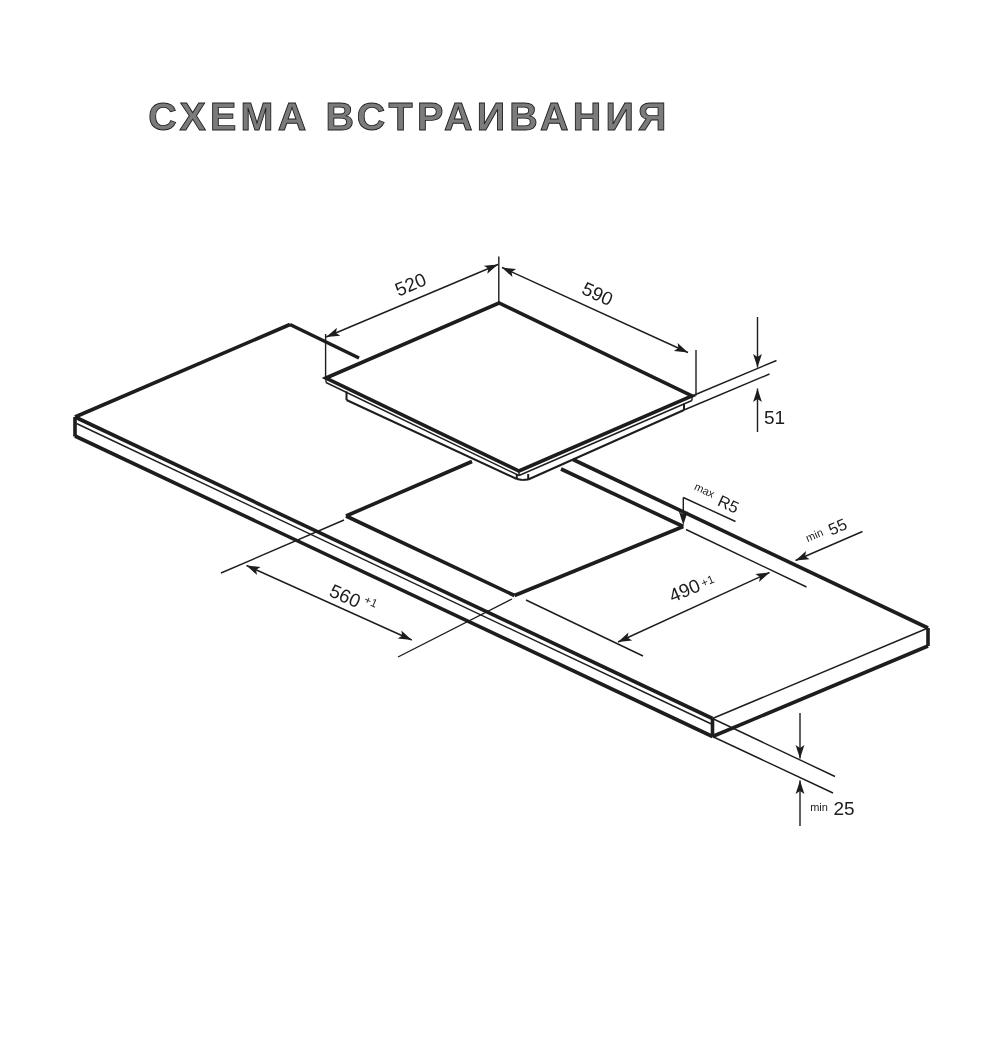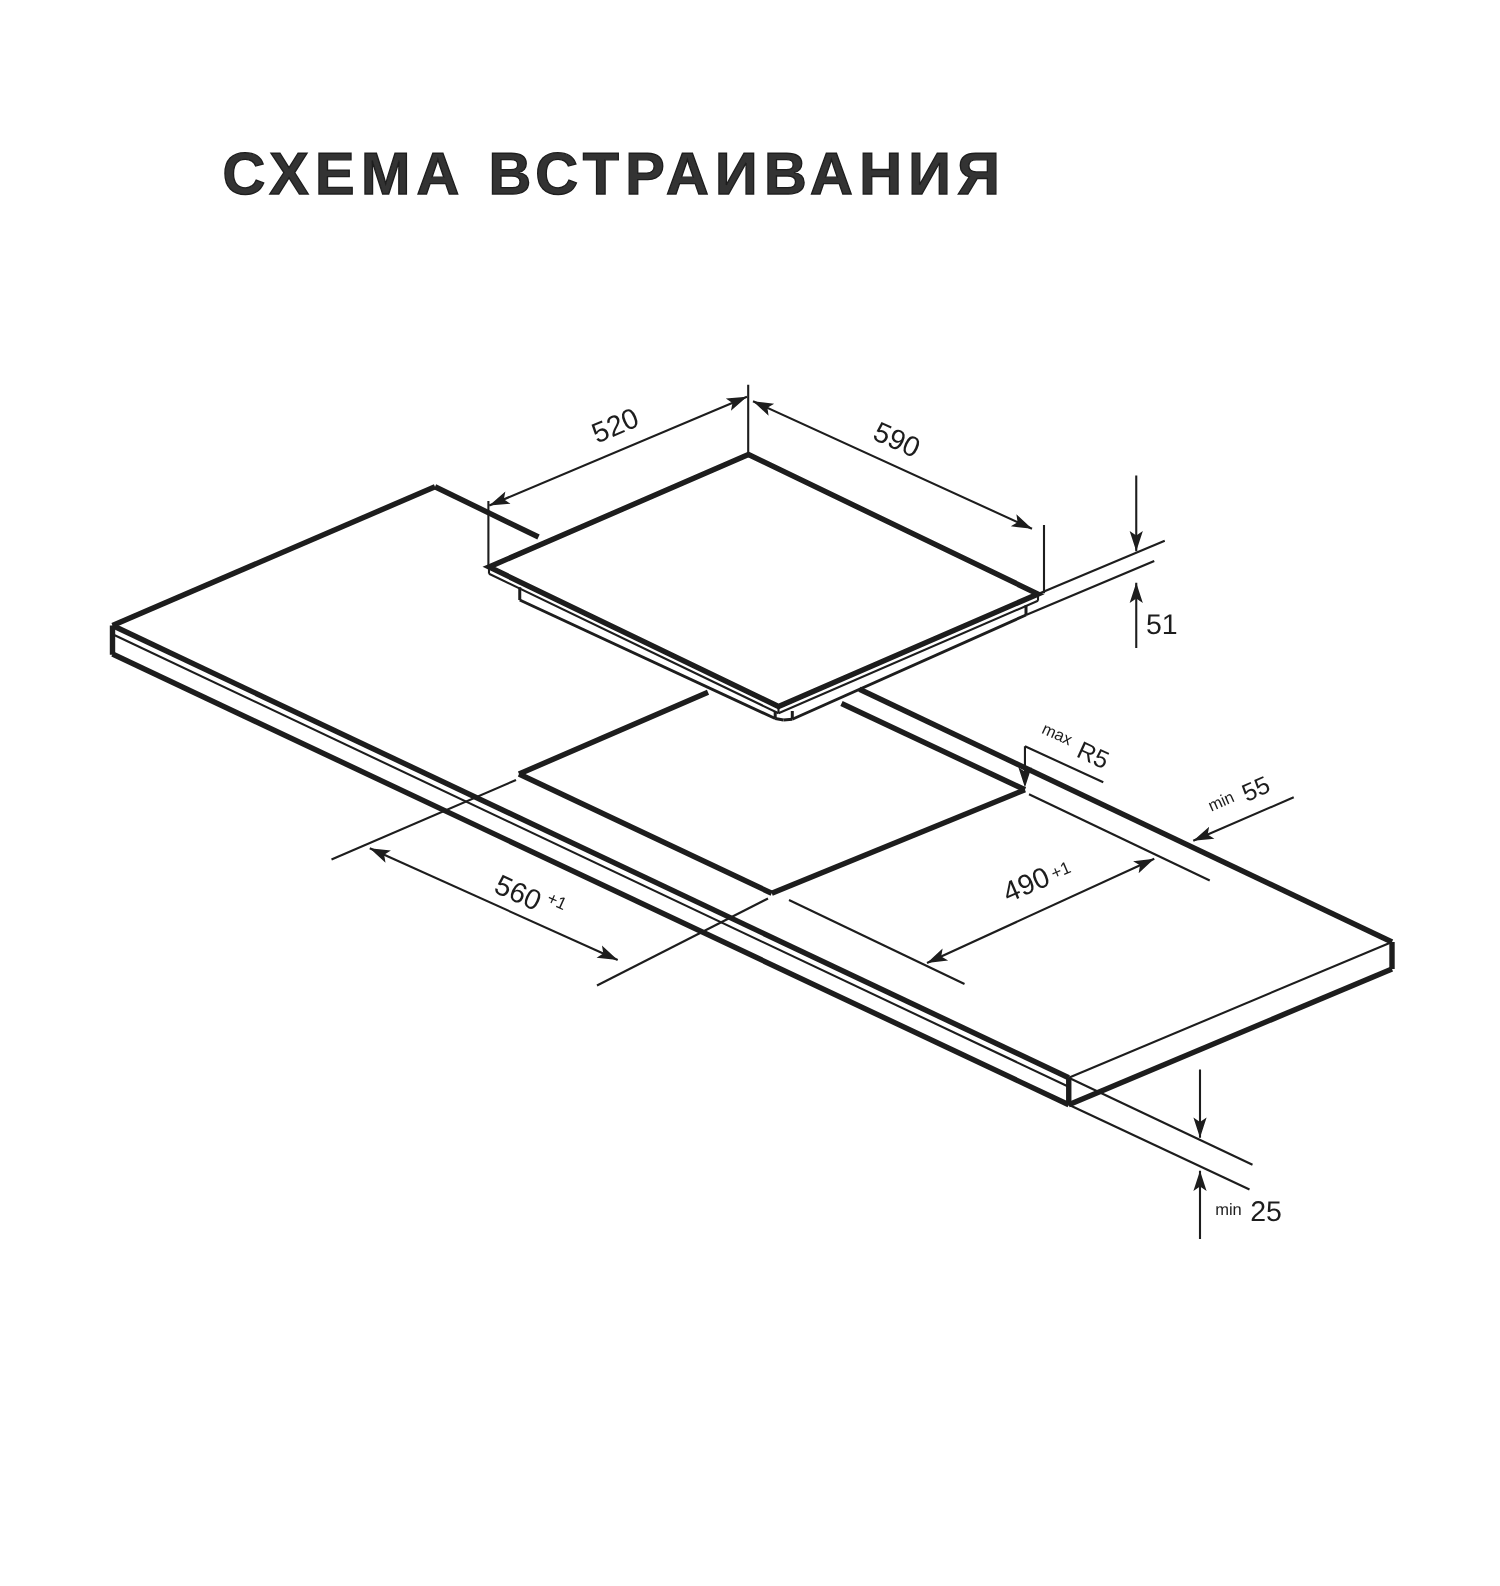--- a/index.html
+++ b/index.html
@@ -1,19 +1,19 @@
 <!DOCTYPE html>
 <html><head>
 <meta charset="utf-8">
 <style>
 html{filter:grayscale(1);}
 html,body{margin:0;padding:0;background:#ffffff;width:1000px;height:1057px;overflow:hidden;}
 .title{position:absolute;left:0;top:94px;width:816px;text-align:center;
  font-family:"Liberation Sans",sans-serif;font-weight:700;font-size:39.5px;
- letter-spacing:4.2px;text-indent:3px;-webkit-text-stroke:0.9px #1d1d1d;color:#701a75;white-space:nowrap;}
+ letter-spacing:4.2px;text-indent:3px;-webkit-text-stroke:0.9px #1d1d1d;color:#3b82f6;white-space:nowrap;}
 svg{position:absolute;left:0;top:0;}
 </style>
 </head>
 <body>
 
 <div class="title">СХЕМА ВСТРАИВАНИЯ</div>
 <svg width="1000" height="1057" viewBox="0 0 1000 1057">
 
 <path d="M290.0 324.5L359.0 358.0" stroke="#1d1d1d" stroke-width="3.6" fill="none" stroke-linecap="butt"></path>
 

